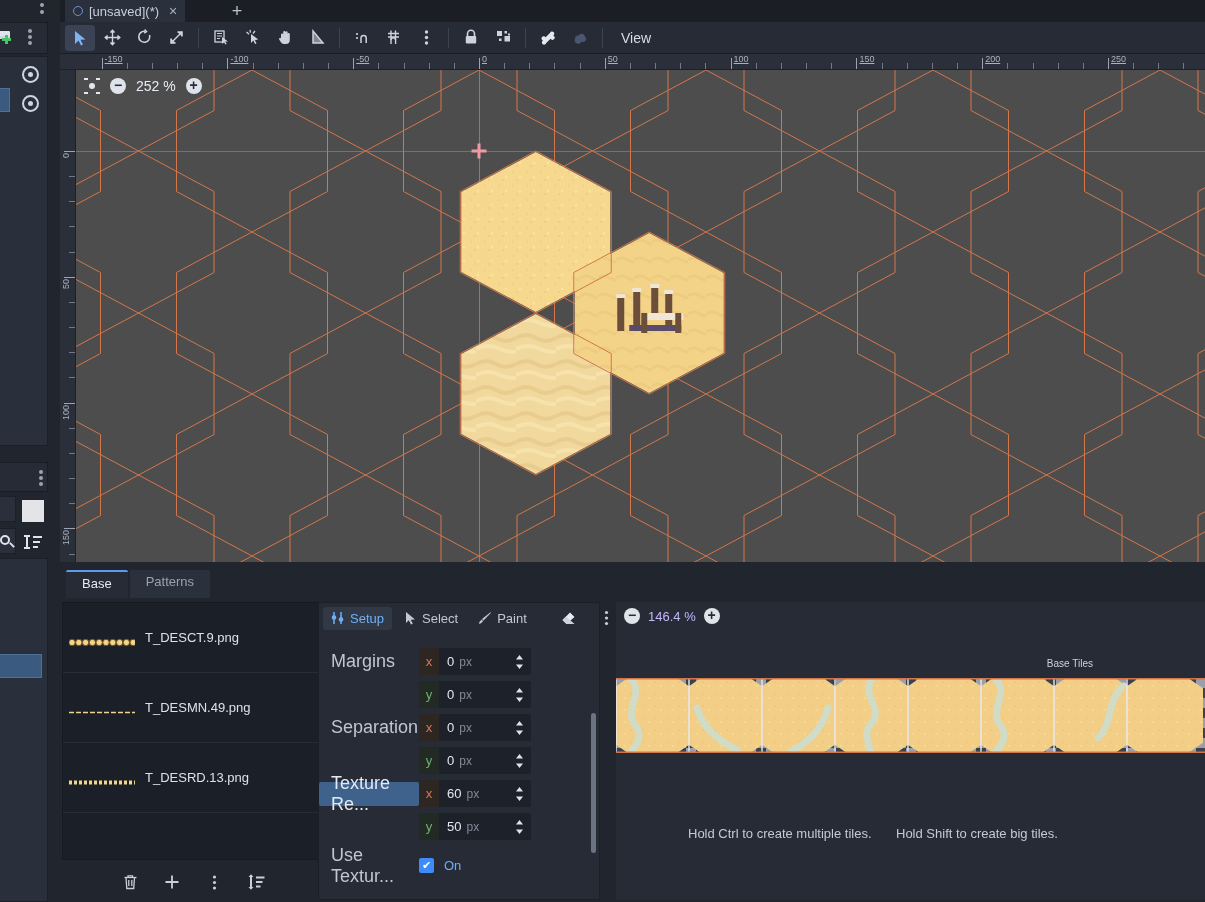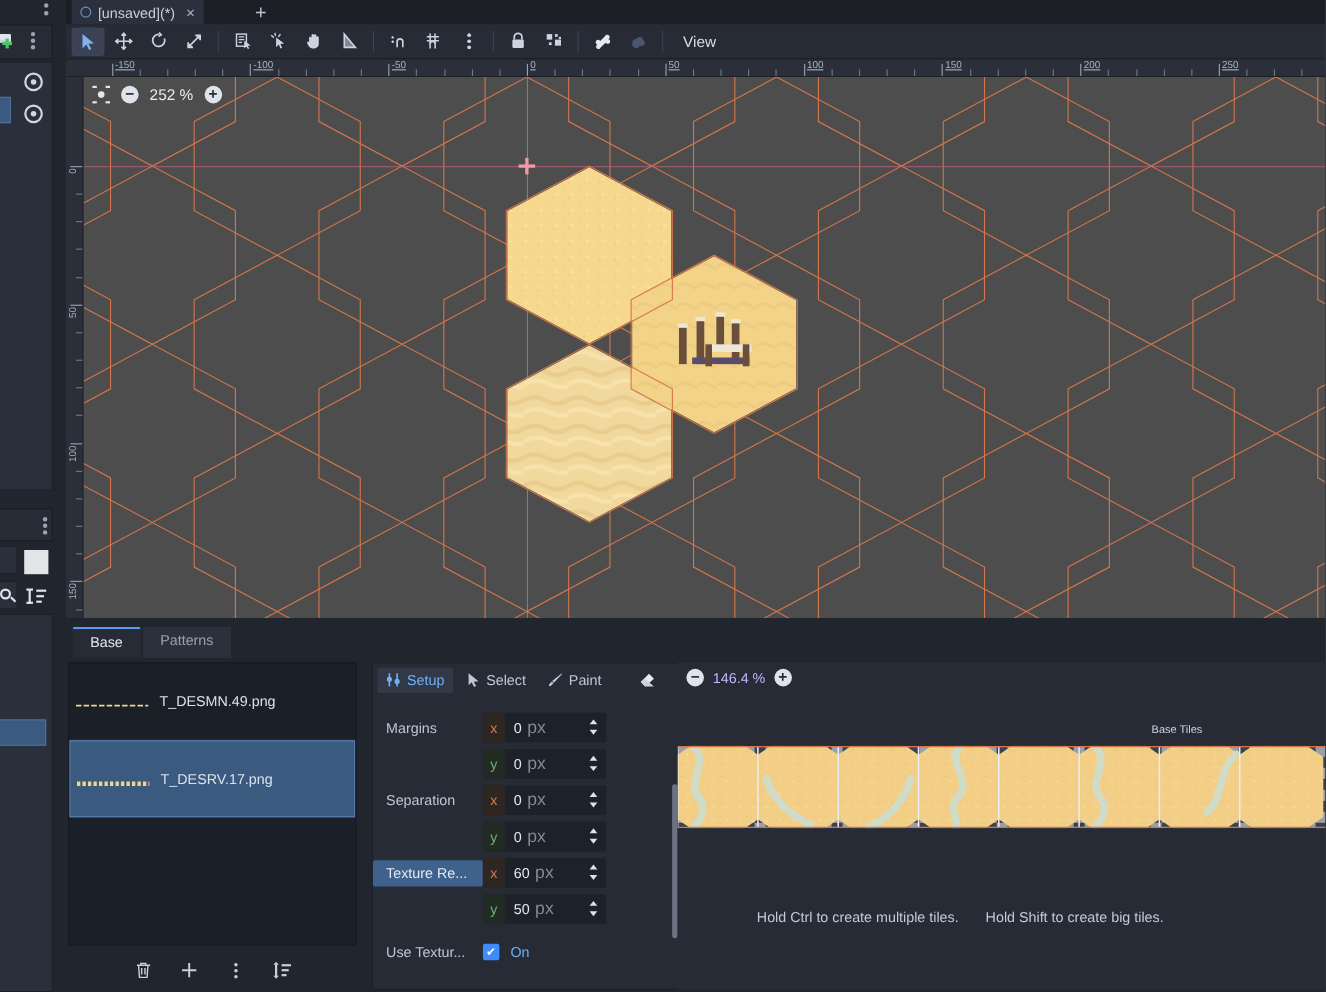--- a/index.html
+++ b/index.html
@@ -133,44 +133,44 @@
   }
   #tl-tools {
     position:absolute; left:2px; top:302px; width:262px; height:36px;
     display:flex; align-items:center; justify-content:center; gap:20px;
   }
   .tlt { width:22px; height:22px; color:#c9d0dc; cursor:pointer;
     display:flex; align-items:center; justify-content:center; }
 
   
   #setuppane {
-    position:absolute; left:278px; top:40px; width:282px; height:298px;
+    position:absolute; left:258px; top:40px; width:282px; height:298px;
     background:#262b36; border:1px solid #1b1f27;
   }
   #setuptabs {
     position:absolute; left:0; top:0; height:30px; width:100%;
     display:flex; align-items:center; gap:4px; padding-left:4px;
   }
   .stab { display:flex; align-items:center; gap:5px; padding:4px 8px;
     font-size:13px; color:#c1c8d4; cursor:pointer; border-radius:3px; }
   .stab.active { background:#323946; color:#6fb0f5; }
   .prop-row { position:absolute; left:0; width:212px; height:33px; display:flex; align-items:center; }
-  .prop-lbl { width:100px; padding-left:12px; font-size:13px; color:#bfc6d2; }
+  .prop-lbl { width:100px; padding-left:12px; font-size:18px; color:#bfc6d2; }
   .prop-lbl.hl { background:#3e628c; color:#e3e9f2; height:24px; display:flex;
     align-items:center; border-radius:2px; }
   .prop-field {
     position:relative; width:112px; height:27px; background:#1d212a;
     display:flex; align-items:center; border-radius:2px;
   }
   .pf-axis { width:20px; text-align:center; font-size:13px; background:#2c2420; height:27px;
     display:flex; align-items:center; justify-content:center; border-radius:2px 0 0 2px; }
   .pf-axis.x { color:#d07a5a; background:#2e2621; }
   .pf-axis.y { color:#6fae72; background:#222b23; }
   .pf-val { font-size:13px; color:#e4e9f1; padding-left:8px; }
-  .pf-unit { font-size:16px; color:#828b99; padding-left:5px; }
+  .pf-unit { font-size:12px; color:#828b99; padding-left:5px; }
   .pf-spin { position:absolute; right:7px; color:#dfe4ec; font-size:11px; line-height:7px; }
   .chk { width:15px; height:15px; background:#3d8bfd; border-radius:2px;
     display:flex; align-items:center; justify-content:center;
     color:#fff; font-size:11px; }
   #setup-scroll {
     position:absolute; right:3px; top:110px; width:5px; height:140px;
     background:#6b7382; border-radius:3px;
   }
 
   
@@ -670,29 +670,46 @@
 
 <div id="bottom">
   <div id="btabs">
       <div class="btab active">Base</div>
       <div class="btab">Patterns</div>
     </div>
 
   <div id="tilelist">
       <div class="tl-row">
         <span class="tl-thumb"><svg width="66" height="9">
+            <g>
+              <circle cx="3" cy="4.5" r="3.2" fill="#f0d58a" stroke="#6b4a1e" stroke-width="1"></circle>
+              <circle cx="9.8" cy="4.5" r="3.2" fill="#f0d58a" stroke="#6b4a1e" stroke-width="1"></circle>
+              <circle cx="16.6" cy="4.5" r="3.2" fill="#f0d58a" stroke="#6b4a1e" stroke-width="1"></circle>
+              <circle cx="23.4" cy="4.5" r="3.2" fill="#f0d58a" stroke="#6b4a1e" stroke-width="1"></circle>
+              <circle cx="30.2" cy="4.5" r="3.2" fill="#f0d58a" stroke="#6b4a1e" stroke-width="1"></circle>
+              <circle cx="37" cy="4.5" r="3.2" fill="#f0d58a" stroke="#6b4a1e" stroke-width="1"></circle>
+              <circle cx="43.8" cy="4.5" r="3.2" fill="#f0d58a" stroke="#6b4a1e" stroke-width="1"></circle>
+              <circle cx="50.6" cy="4.5" r="3.2" fill="#f0d58a" stroke="#6b4a1e" stroke-width="1"></circle>
+              <circle cx="57.4" cy="4.5" r="3.2" fill="#f0d58a" stroke="#6b4a1e" stroke-width="1"></circle>
+              <circle cx="64.19999999999999" cy="4.5" r="3.2" fill="#f0d58a" stroke="#6b4a1e" stroke-width="1"></circle>
+            </g>
+          </svg></span>
+        <span class="tl-name">T_DESCT.9.png</span>
+      </div>
+      <div class="tl-row">
+        <span class="tl-thumb"><svg width="66" height="9">
             <line x1="0" y1="4.5" x2="66" y2="4.5" stroke="#f0d58a" stroke-width="1.6" stroke-dasharray="5 2"></line>
           </svg></span>
         <span class="tl-name">T_DESMN.49.png</span>
       </div>
-      <div class="tl-row sel">
+      <div class="tl-row">
         <span class="tl-thumb"><svg width="66" height="9">
             <line x1="0" y1="4.5" x2="66" y2="4.5" stroke="#f0d58a" stroke-width="4" stroke-dasharray="3 2"></line>
           </svg></span>
-        <span class="tl-name">T_DESRV.17.png</span>
+        <span class="tl-name">T_DESRD.13.png</span>
       </div>
     </div>
   <div id="tl-scroll"></div>
   <div id="tl-tools">
     <div class="tlt">
       <svg width="15" height="16" viewBox="0 0 15 16" fill="none" stroke="#c9d0dc" stroke-width="1.3">
         <path d="M1.5 3.5 H13.5"></path>
           <path d="M5 3.5 V1.8 H9.5 V3.5"></path>
         <path d="M3 3.5 L3.8 14.5 H10.7 L11.5 3.5"></path>
           <path d="M5.8 6 V12 M8.8 6 V12"></path>

